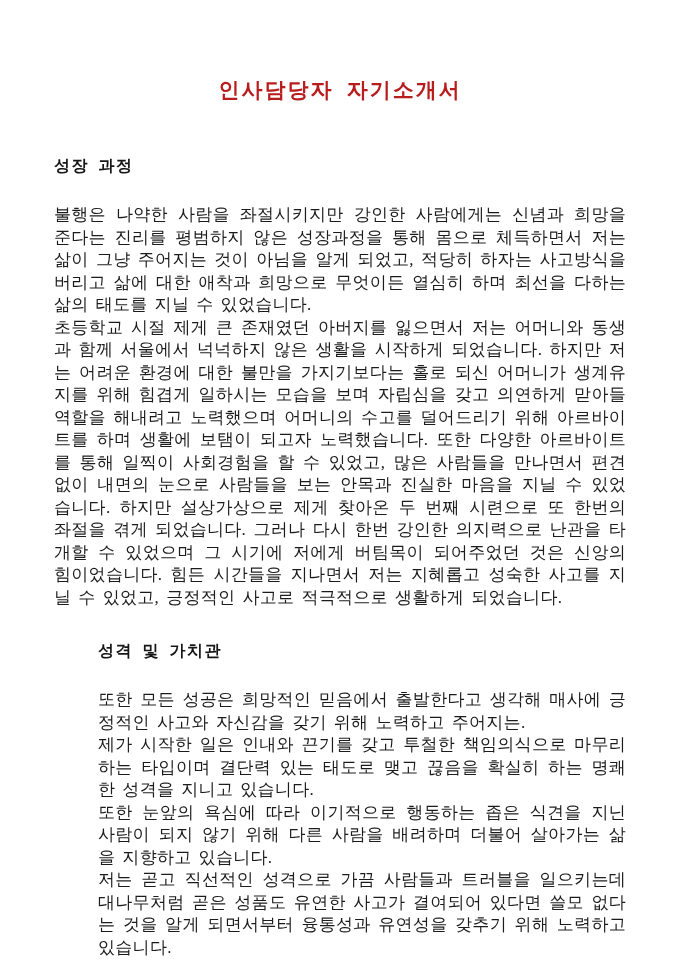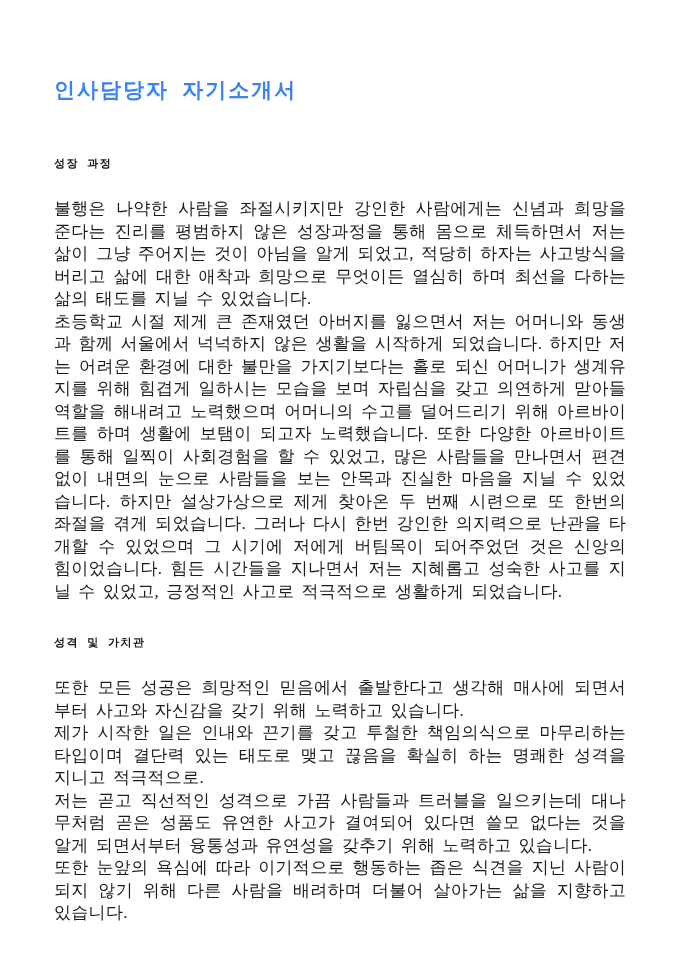--- a/index.html
+++ b/index.html
@@ -10,38 +10,40 @@
   .page {
     width: 680px;
     height: 962px;
     margin: 0 auto;
     background: #ffffff;
     color: #1b1b1b;
     padding: 76px 54px 40px 54px;
     overflow: hidden;
   }
   .doc-title {
+    text-align: center;
     font-size: 21px;
     font-weight: bold;
     letter-spacing: 2px;
     word-spacing: 6px;
-    color: #3b82f6;
+    color: #b91c1c;
     margin-bottom: 52px;
   }
   .section-heading {
-    font-size: 11px;
+    font-size: 16px;
     font-weight: bold;
     letter-spacing: 1.5px;
     word-spacing: 4px;
     color: #161616;
     margin-bottom: 27px;
     font-family: Liberation Serif, serif;
   }
   .section + .section {
     margin-top: 32px;
+    margin-left: 44px;
   }
   .body-paragraph {
     font-size: 17px;
     line-height: 22.5px;
     text-align: justify;
     letter-spacing: 0.3px;
     word-spacing: 2.5px;
     color: #1b1b1b;
     word-break: normal;
   }
@@ -54,19 +56,19 @@
   <h1 class="doc-title">인사담당자 자기소개서</h1>
 
   <section class="section">
     <h2 class="section-heading">성장 과정</h2>
     <p class="body-paragraph">불행은 나약한 사람을 좌절시키지만 강인한 사람에게는 신념과 희망을 준다는 진리를 평범하지 않은 성장과정을 통해 몸으로 체득하면서 저는 삶이 그냥 주어지는 것이 아님을 알게 되었고, 적당히 하자는 사고방식을 버리고 삶에 대한 애착과 희망으로 무엇이든 열심히 하며 최선을 다하는 삶의 태도를 지닐 수 있었습니다.</p>
     <p class="body-paragraph">초등학교 시절 제게 큰 존재였던 아버지를 잃으면서 저는 어머니와 동생과 함께 서울에서 넉넉하지 않은 생활을 시작하게 되었습니다. 하지만 저는 어려운 환경에 대한 불만을 가지기보다는 홀로 되신 어머니가 생계유지를 위해 힘겹게 일하시는 모습을 보며 자립심을 갖고 의연하게 맏아들 역할을 해내려고 노력했으며 어머니의 수고를 덜어드리기 위해 아르바이트를 하며 생활에 보탬이 되고자 노력했습니다. 또한 다양한 아르바이트를 통해 일찍이 사회경험을 할 수 있었고, 많은 사람들을 만나면서 편견 없이 내면의 눈으로 사람들을 보는 안목과 진실한 마음을 지닐 수 있었습니다. 하지만 설상가상으로 제게 찾아온 두 번째 시련으로 또 한번의 좌절을 겪게 되었습니다. 그러나 다시 한번 강인한 의지력으로 난관을 타개할 수 있었으며 그 시기에 저에게 버팀목이 되어주었던 것은 신앙의 힘이었습니다. 힘든 시간들을 지나면서 저는 지혜롭고 성숙한 사고를 지닐 수 있었고, 긍정적인 사고로 적극적으로 생활하게 되었습니다.</p>
   </section>
 
   <section class="section">
     <h2 class="section-heading">성격 및 가치관</h2>
-    <p class="body-paragraph">또한 모든 성공은 희망적인 믿음에서 출발한다고 생각해 매사에 되면서부터 사고와 자신감을 갖기 위해 노력하고 있습니다.</p>
-    <p class="body-paragraph">제가 시작한 일은 인내와 끈기를 갖고 투철한 책임의식으로 마무리하는 타입이며 결단력 있는 태도로 맺고 끊음을 확실히 하는 명쾌한 성격을 지니고 적극적으로.</p>
+    <p class="body-paragraph">또한 모든 성공은 희망적인 믿음에서 출발한다고 생각해 매사에 긍정적인 사고와 자신감을 갖기 위해 노력하고 주어지는.</p>
+    <p class="body-paragraph">제가 시작한 일은 인내와 끈기를 갖고 투철한 책임의식으로 마무리하는 타입이며 결단력 있는 태도로 맺고 끊음을 확실히 하는 명쾌한 성격을 지니고 있습니다.</p>
+    <p class="body-paragraph">또한 눈앞의 욕심에 따라 이기적으로 행동하는 좁은 식견을 지닌 사람이 되지 않기 위해 다른 사람을 배려하며 더불어 살아가는 삶을 지향하고 있습니다.</p>
     <p class="body-paragraph">저는 곧고 직선적인 성격으로 가끔 사람들과 트러블을 일으키는데 대나무처럼 곧은 성품도 유연한 사고가 결여되어 있다면 쓸모 없다는 것을 알게 되면서부터 융통성과 유연성을 갖추기 위해 노력하고 있습니다.</p>
-    <p class="body-paragraph">또한 눈앞의 욕심에 따라 이기적으로 행동하는 좁은 식견을 지닌 사람이 되지 않기 위해 다른 사람을 배려하며 더불어 살아가는 삶을 지향하고 있습니다.</p>
   </section>
 
 </div>
 
 </body></html>

